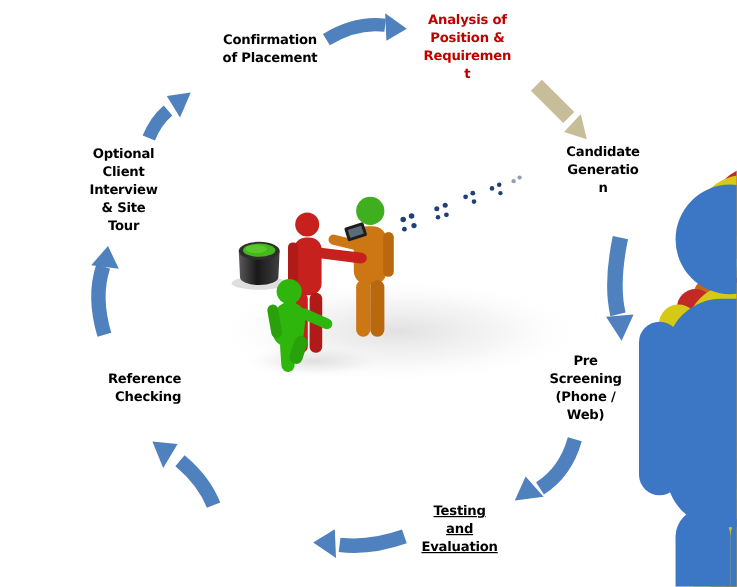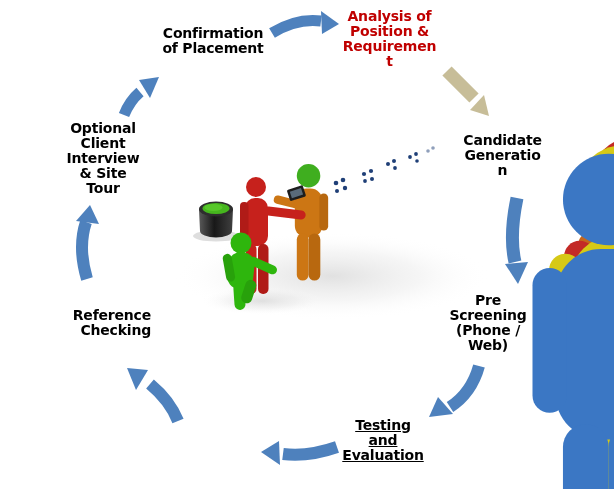--- a/index.html
+++ b/index.html
@@ -7,32 +7,32 @@
     position:relative;
     width:614px;height:489px;
     background:#ffffff;
     overflow:hidden;
     font-family:"DejaVu Sans","Liberation Sans",sans-serif;
   }
   .gfx{position:absolute;left:0;top:0;}
   .step{
     position:absolute;
     font-weight:bold;
-    font-size:14px;
+    font-size:11px;
     line-height:15px;
     text-align:center;
     color:#000000;
     white-space:pre-line;
     letter-spacing:-0.2px;
     z-index:2;
   }
   .step--highlight{color:#C00000;}
-  #lbl-confirmation{left:148px;top:26px;width:130px;}
+  #lbl-confirmation{left:160px;top:26px;width:130px;}
   #lbl-analysis{left:332px;top:9px;width:115px;}
-  #lbl-candidate{left:455px;top:133px;width:95px;}
+  #lbl-candidate{left:455px;top:119px;width:95px;}
   #lbl-prescreening{left:442px;top:293px;width:92px;}
   #lbl-testing{left:339px;top:418px;width:88px;text-decoration:underline;}
   #lbl-behavioral{left:179px;top:411px;width:88px;}
   #lbl-reference{left:55px;top:308px;width:96px;text-align:right;}
   #lbl-optional{left:56px;top:121px;width:94px;}
 </style>
 </head>
 <body>
 
 <div class="canvas">

